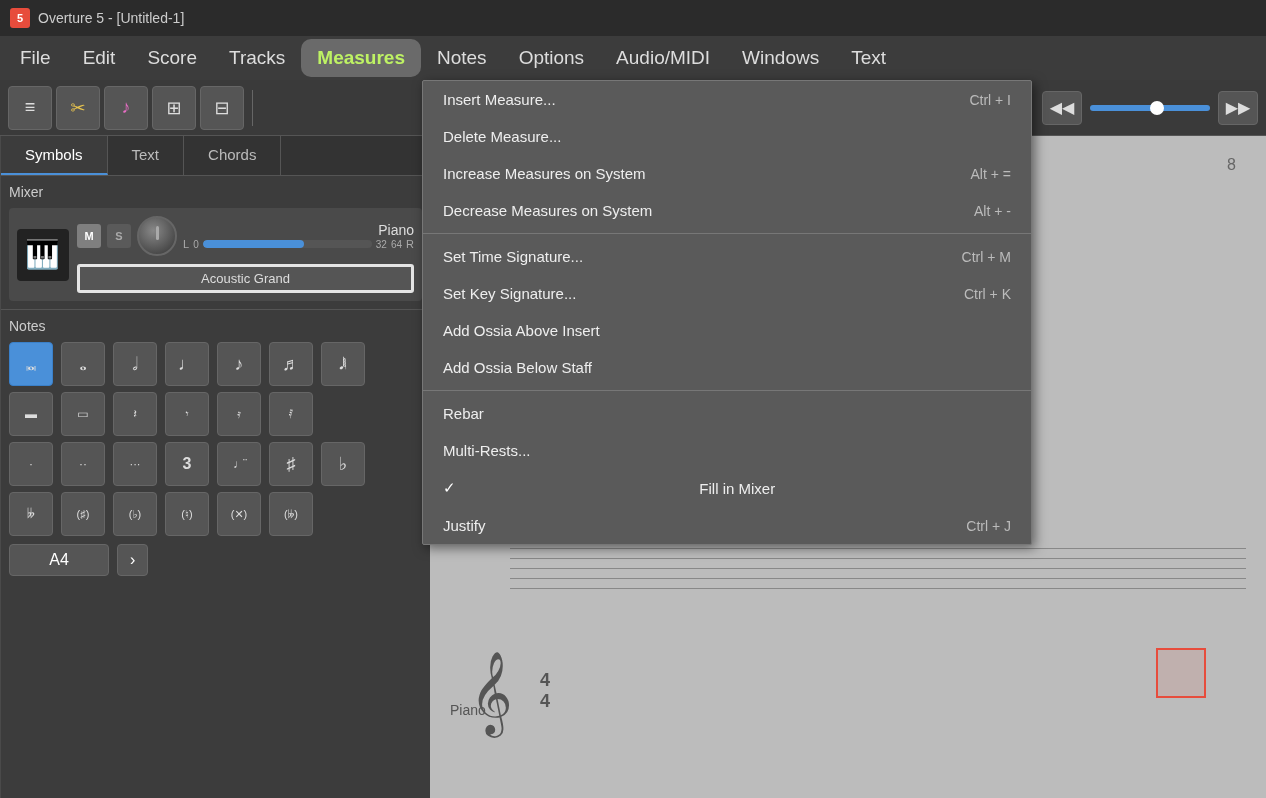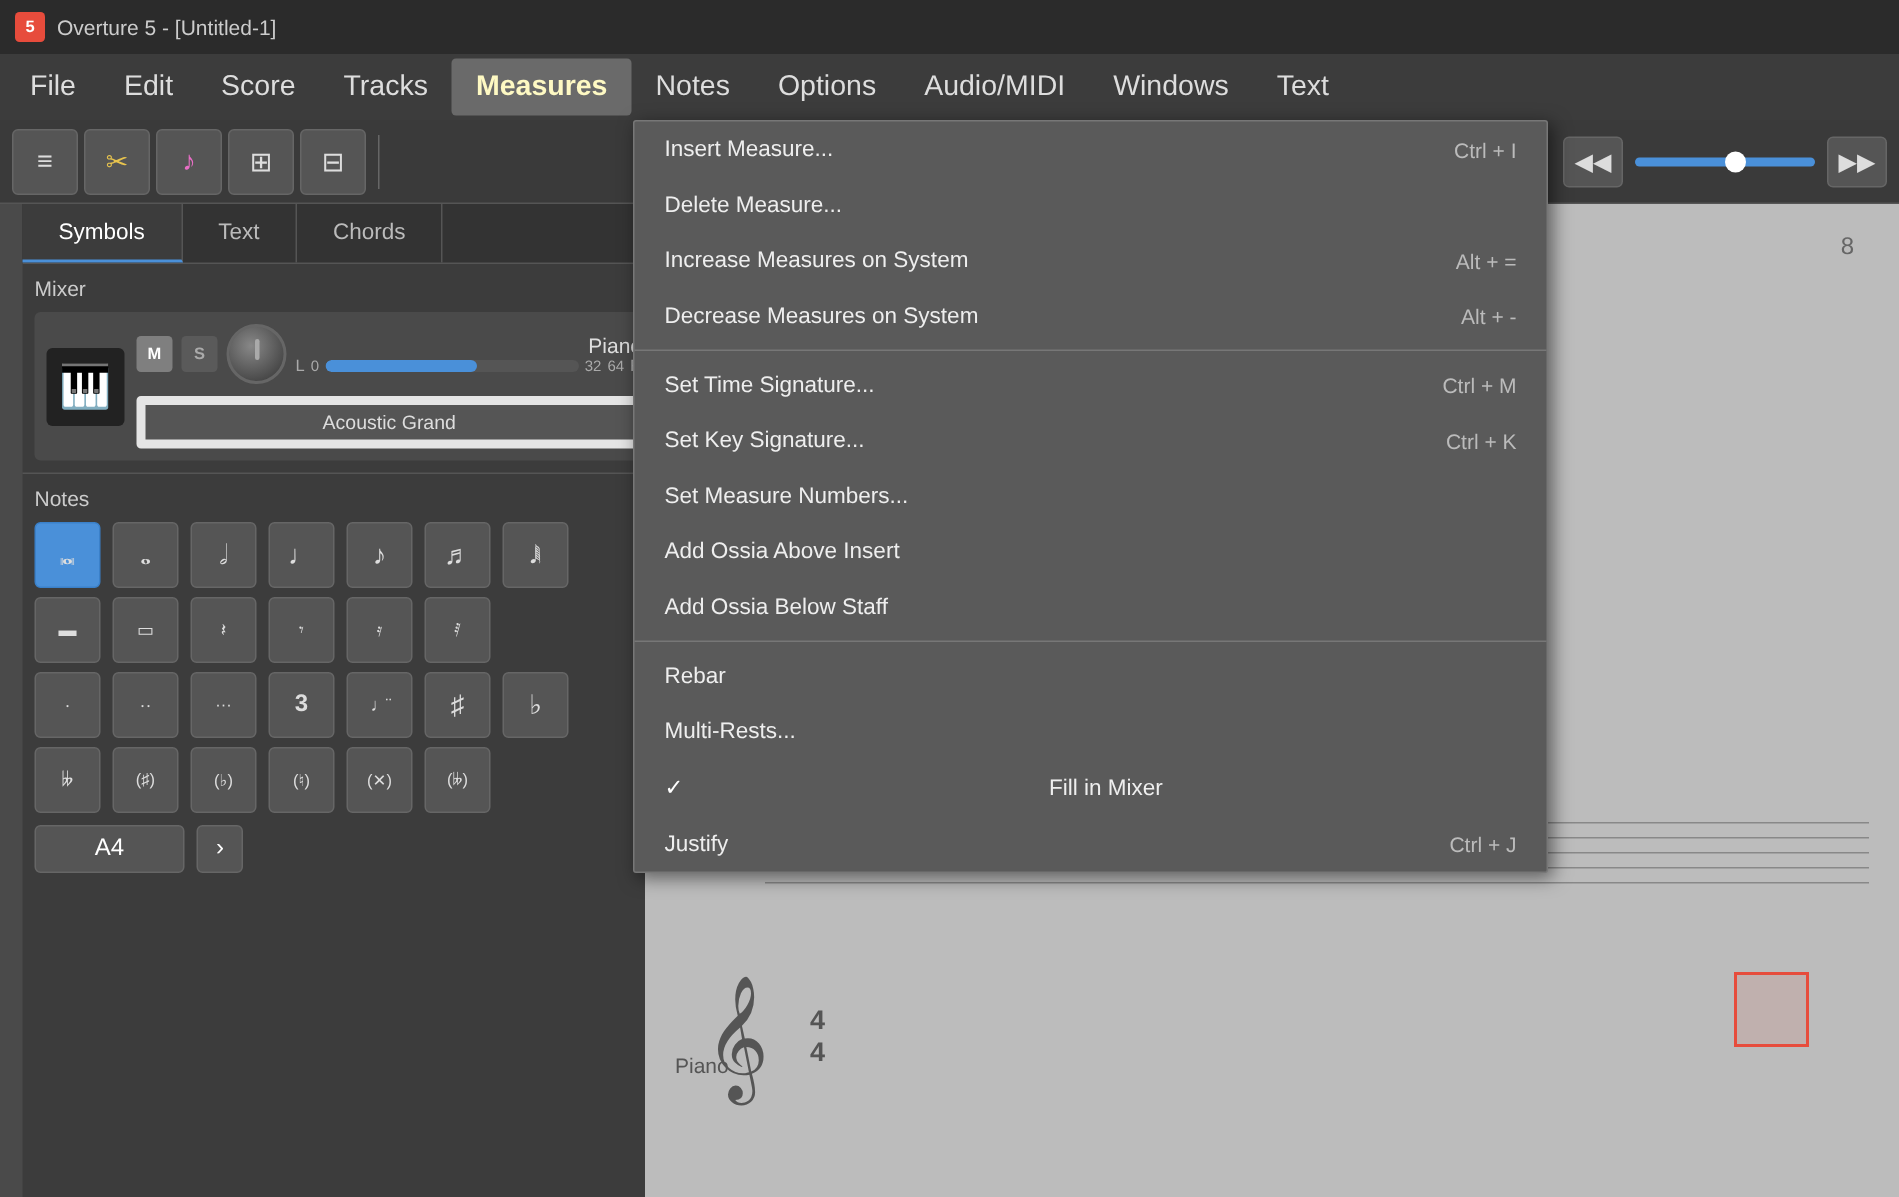--- a/index.html
+++ b/index.html
@@ -48,22 +48,23 @@
     .menu-item {
       padding: 8px 16px;
       cursor: pointer;
       color: #ddd;
       font-size: 19px;
       border-radius: 3px;
       white-space: nowrap;
     }
     .menu-item.measures-active {
       background: #6a6a6a;
-      color: #fef9c3;
+      color: #bef264;
       font-weight: bold;
+      border-radius: 10px;
     }
 
     
     #toolbar {
       width: 100%;
       height: 56px;
       background: #3a3a3a;
       display: flex;
       align-items: center;
       padding: 0 8px;
@@ -109,21 +110,21 @@
       width: 14px; height: 14px;
       background: #fff;
       border-radius: 50%;
       position: absolute;
       top: -4px; left: 60px;
     }
 
     
     #left-panel {
       position: absolute;
-      left: 15px; top: 136px;
+      left: 1px; top: 136px;
       width: 430px;
       height: 662px;
       background: #3c3c3c;
       border-right: 1px solid #555;
     }
 
     
     #symbol-tabs {
       display: flex;
       background: #333;
@@ -209,21 +210,21 @@
       position: relative;
       overflow: hidden;
     }
     .volume-fill {
       height: 100%;
       background: #4a90d9;
       border-radius: 4px;
     }
     .instrument-name {
       background: #555;
-      border: 6px solid #e5e5e5;
+      border: 3px solid #e5e5e5;
       border-radius: 3px;
       padding: 4px 8px;
       font-size: 13px;
       color: #ddd;
       width: 100%;
       text-align: center;
       margin-top: 4px;
     }
 
     
@@ -604,24 +605,20 @@
   <div class="dropdown-separator"></div>
   <div class="dropdown-item">
     <span>Set Time Signature...</span>
     <span class="shortcut">Ctrl + M</span>
   </div>
   <div class="dropdown-item">
     <span>Set Key Signature...</span>
     <span class="shortcut">Ctrl + K</span>
   </div>
   <div class="dropdown-item">
-    <span>Set Measure Numbers...</span>
-    <span class="shortcut"></span>
-  </div>
-  <div class="dropdown-item">
     <span>Add Ossia Above Insert</span>
     <span class="shortcut"></span>
   </div>
   <div class="dropdown-item">
     <span>Add Ossia Below Staff</span>
     <span class="shortcut"></span>
   </div>
   <div class="dropdown-separator"></div>
   <div class="dropdown-item">
     <span>Rebar</span>

